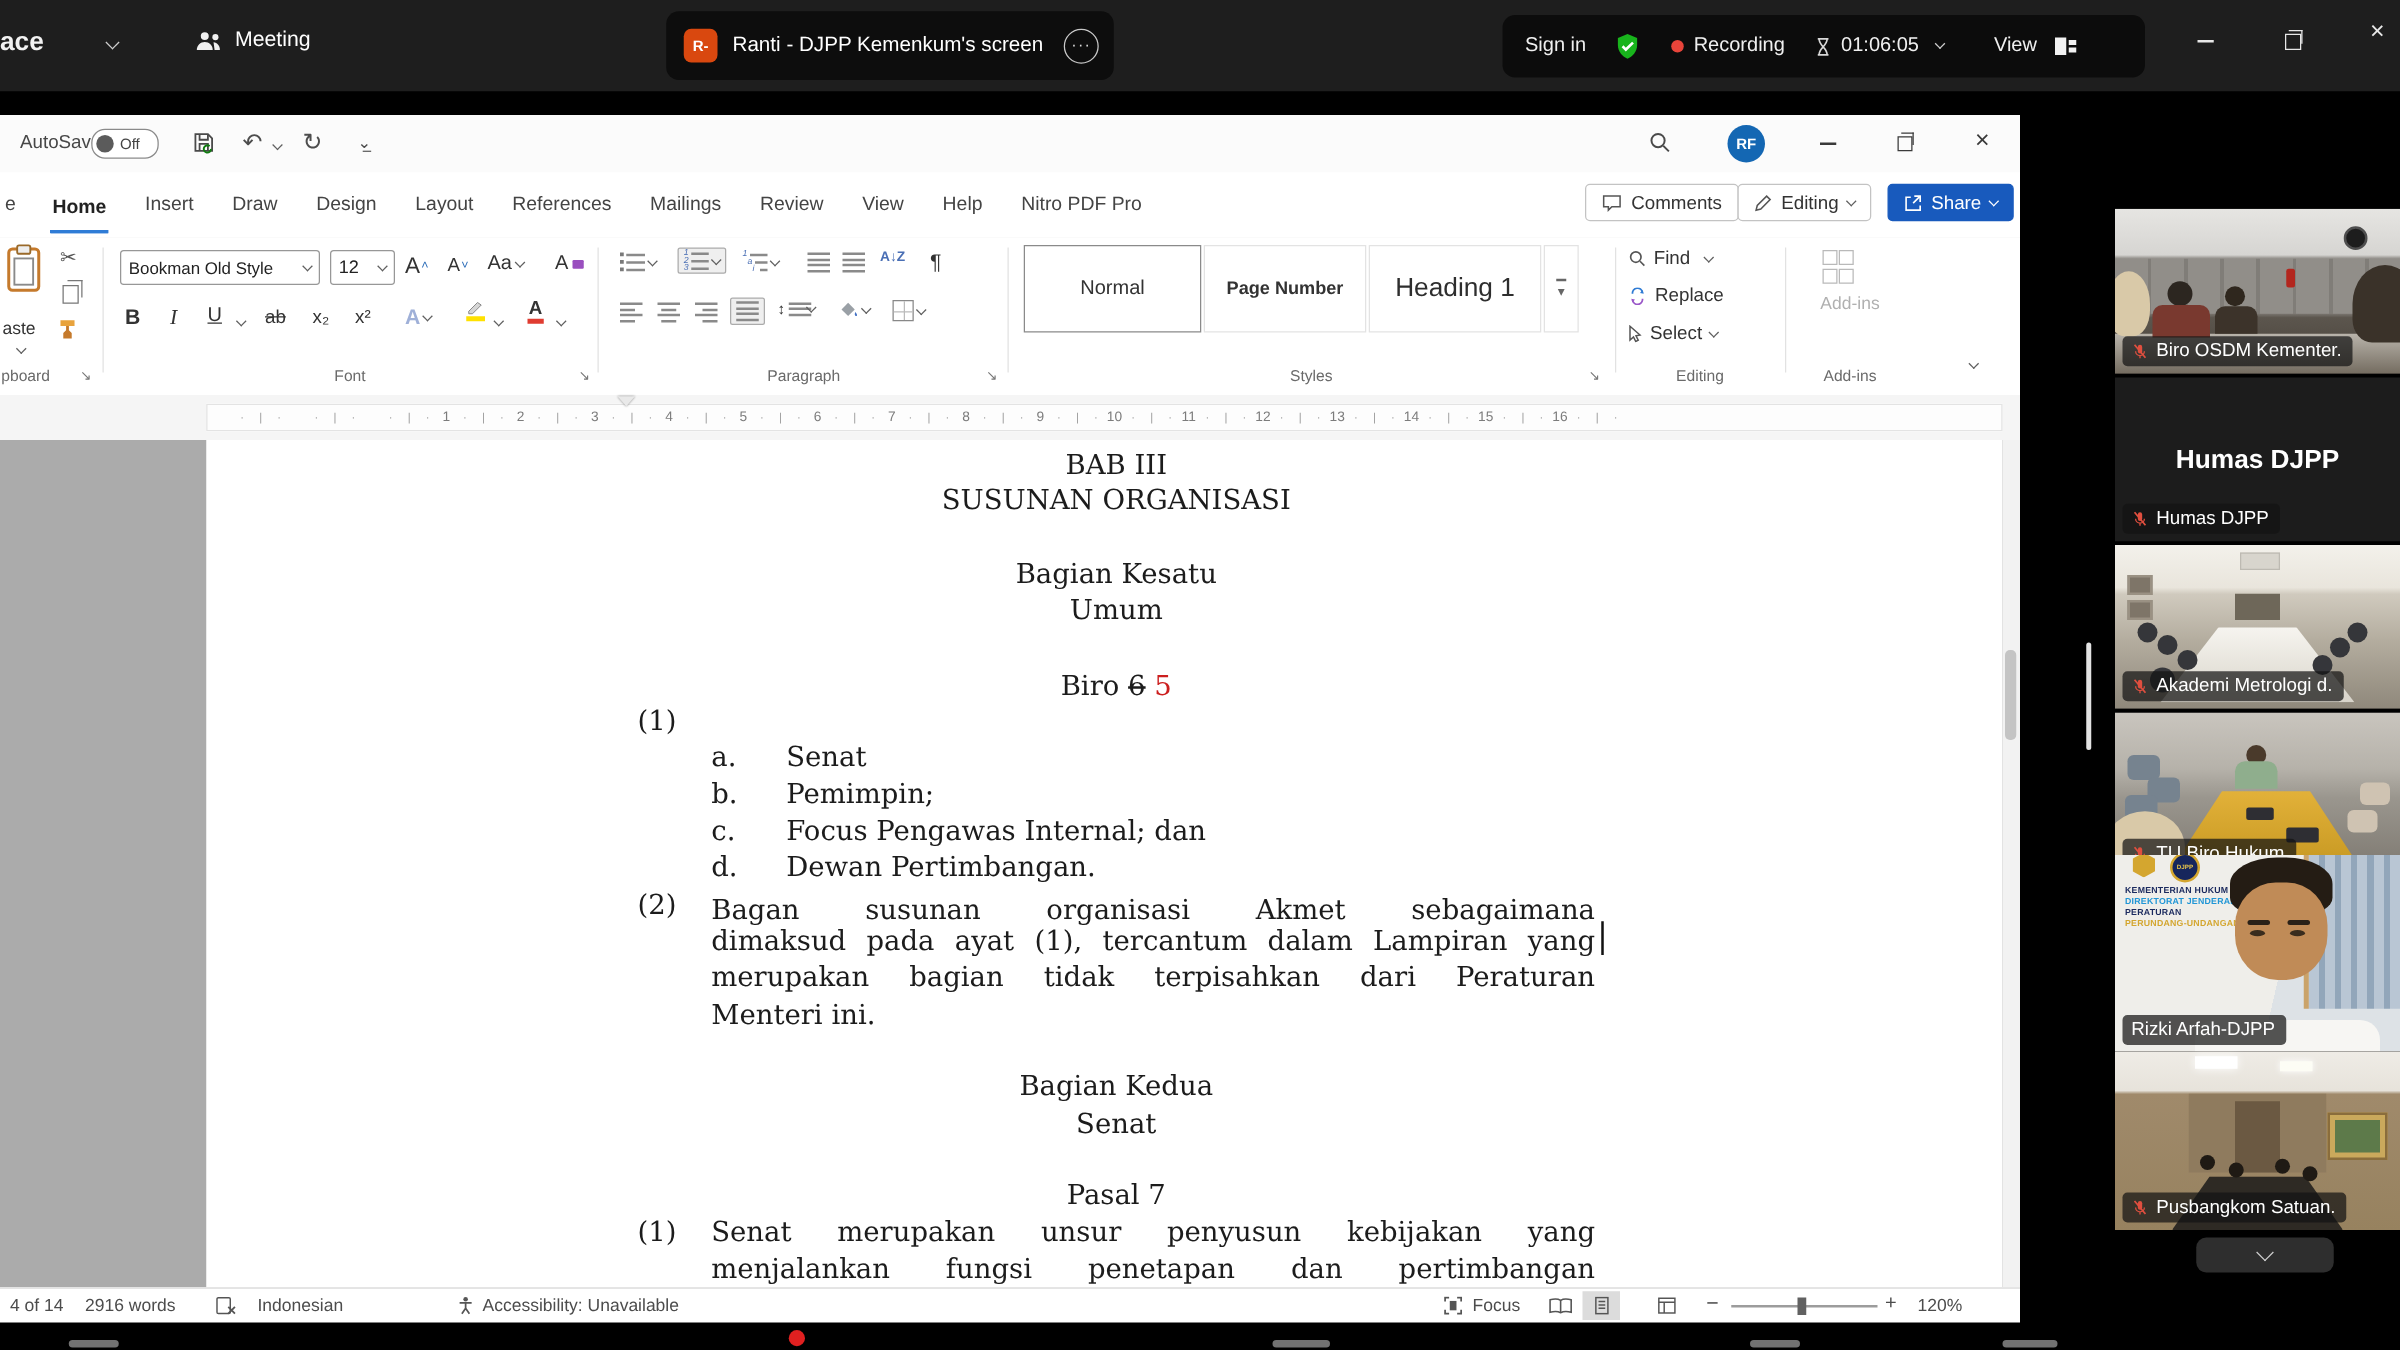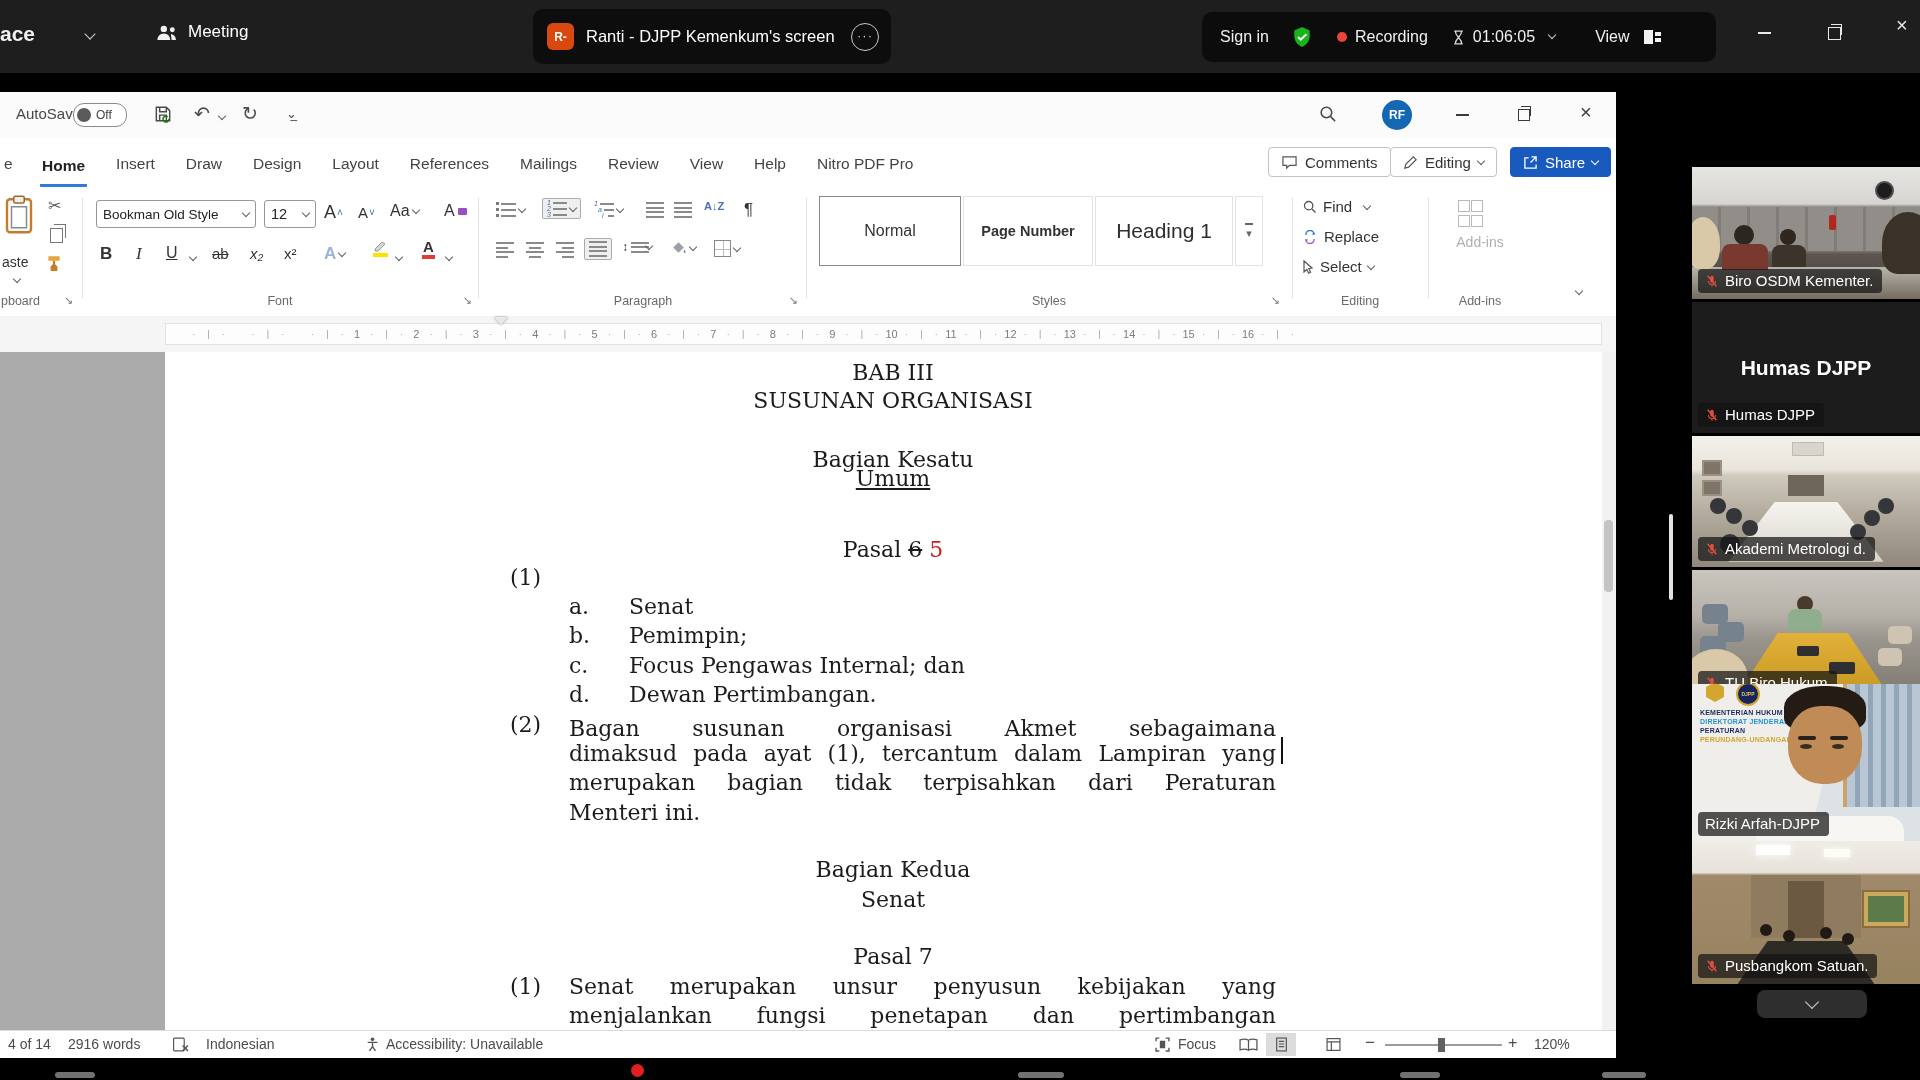--- a/index.html
+++ b/index.html
@@ -373,21 +373,21 @@
         <div class="rb" style="left:52px;top:54px;font-style:italic;font-family:'Liberation Serif',serif;font-size:17px;">
             <span>I</span>
           </div>
         <div class="rb" style="left:82px;top:54px;text-decoration:underline;font-size:16px;">
             <span>U</span>
           </div>
         <span class="chv sm dark" style="position:absolute;left:106px;top:64px;"></span>
         <div class="rb" style="left:128px;top:55px;text-decoration:line-through;font-size:15px;">
             <span>ab</span>
           </div>
-        <div class="rb" style="left:166px;top:55px;font-style:italic;">
+        <div class="rb" style="left:166px;top:55px;">
             <span>x₂</span>
           </div>
         <div class="rb" style="left:200px;top:55px;">
             <span>x²</span>
           </div>
         <div class="rb" style="left:240px;top:54px;color:#9fb0d8;font-weight:bold;font-size:17px;">
             <span>A</span>
             <span class="chv sm dark" style="margin-top:-3px;"></span>
           </div>
         <div class="rb" style="left:288px;top:50px;flex-direction:column;gap:0;">
@@ -680,23 +680,23 @@
           <span class="rtick" style="left: 1112.7px;">|</span>
           <span class="rtick" style="left: 1127.55px;">·</span>
         </div>
     </div>
 
     <div class="wcanvas">
       <div class="page">
         <div class="docline center" style="top:6px;">BAB III</div>
         <div class="docline center" style="top:34px;">SUSUNAN ORGANISASI</div>
         <div class="docline center" style="top:93px;">Bagian Kesatu</div>
-        <div class="docline center" style="top:112px;text-decoration:underline;">Umum</div>
+        <div class="docline center" style="top:122px;">Umum</div>
         <div class="docline center" style="top:183px;">
-          <span>Pasal</span>
+          <span>Biro</span>
           <span class="strike">6</span>
           <span class="ins5">5</span>
         </div>
         <div class="docline" style="left:345px;top:211px;">(1)</div>
         <div class="docline" style="left:404px;top:240px;">a.</div>
         <div class="docline" style="left:464px;top:240px;">Senat</div>
         <div class="docline" style="left:404px;top:269px;">b.</div>
         <div class="docline" style="left:464px;top:269px;">Pemimpin;</div>
         <div class="docline" style="left:404px;top:299px;">c.</div>
         <div class="docline" style="left:464px;top:299px;">Focus Pengawas Internal; dan</div>

